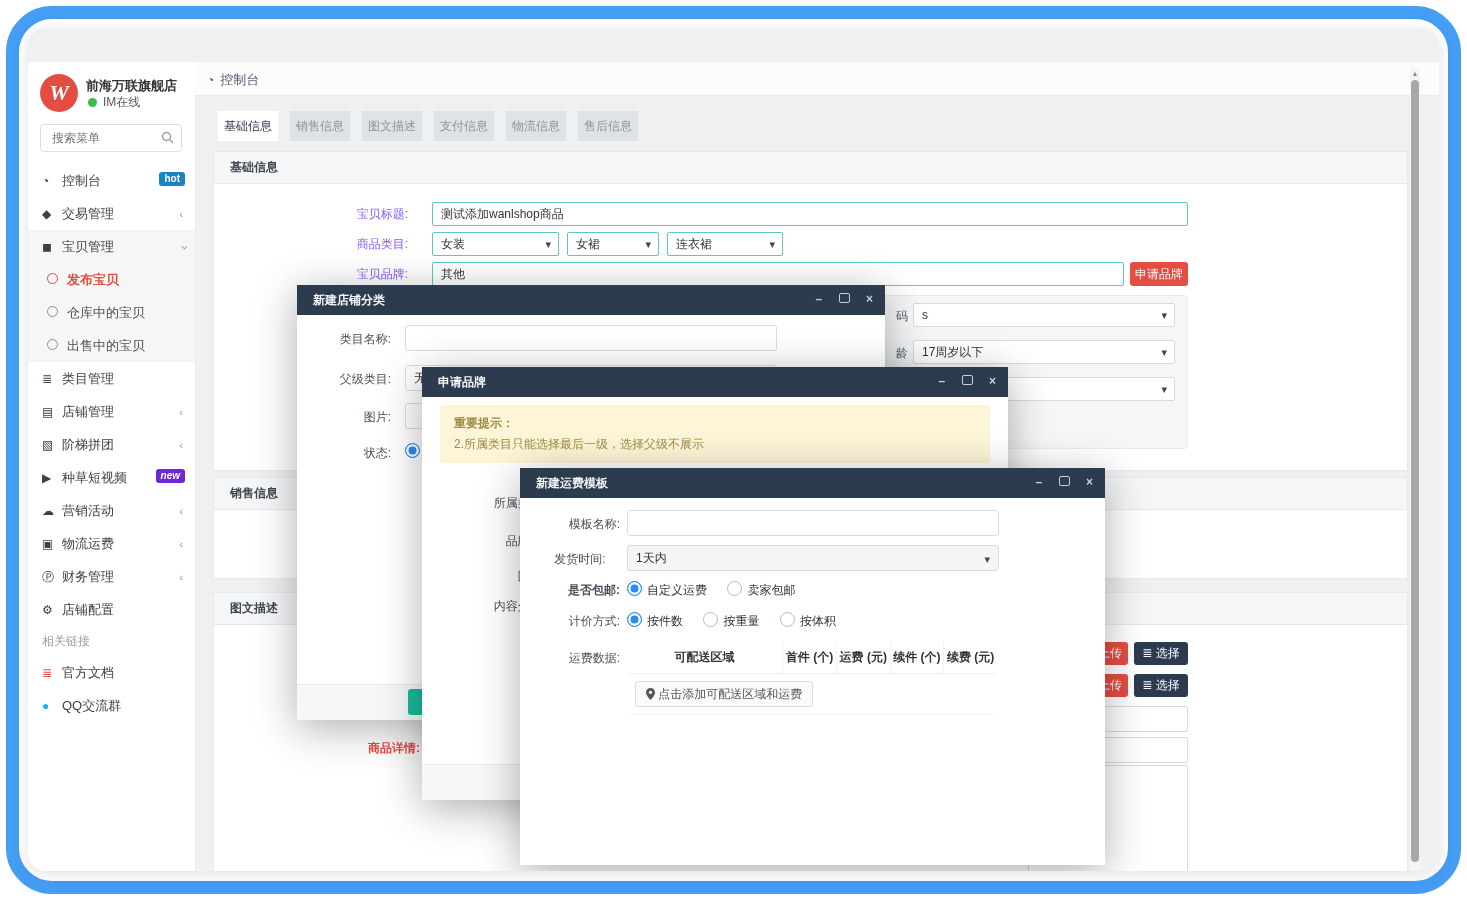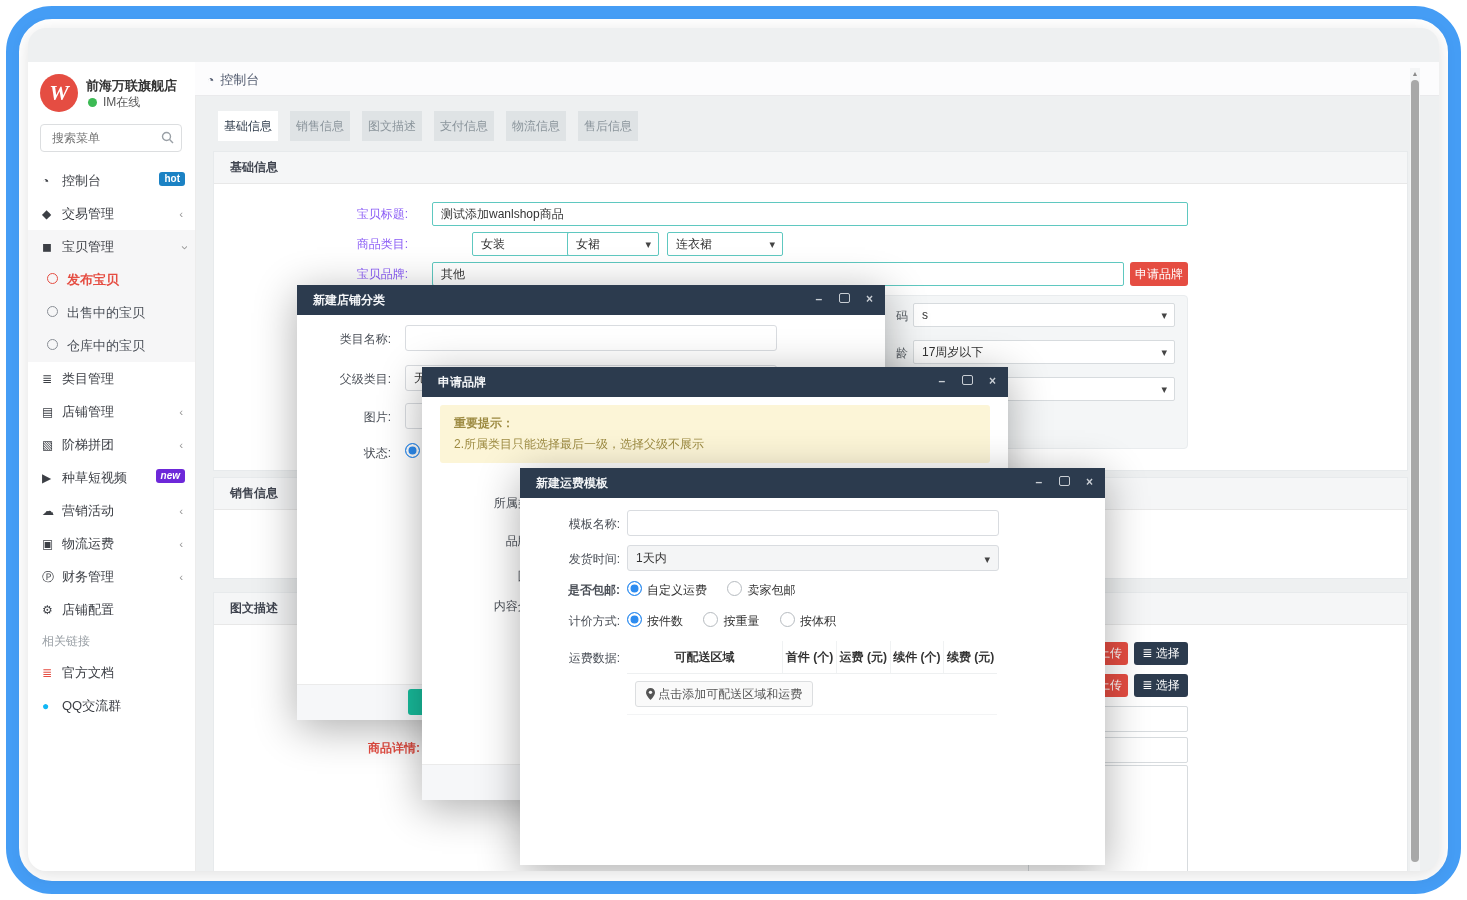--- a/index.html
+++ b/index.html
@@ -102,22 +102,22 @@
             <circle cx="5.5" cy="5.5" r="4" fill="none" stroke="#9aa0a6" stroke-width="1.4"></circle>
             <line x1="8.6" y1="8.6" x2="12" y2="12" stroke="#9aa0a6" stroke-width="1.4"></line>
           </svg>
       </div>
       <div class="menu" id="menu">
           <div class="mi"><span class="ico">◔</span><span>控制台</span><span class="bdg hot">hot</span></div>
           <div class="mi"><span class="ico">◆</span><span>交易管理</span><span class="chev">‹</span></div>
           <div class="grp">
             <div class="mi"><span class="ico">◼</span><span>宝贝管理</span><span class="chev open">‹</span></div>
             <div class="sub mi on"><span class="dot"></span><span>发布宝贝</span></div>
+            <div class="sub mi"><span class="dot"></span><span>仓库中的宝贝</span></div>
             <div class="sub mi"><span class="dot"></span><span>出售中的宝贝</span></div>
-            <div class="sub mi"><span class="dot"></span><span>仓库中的宝贝</span></div>
           </div>
           <div class="mi"><span class="ico">≣</span><span>类目管理</span></div>
           <div class="mi"><span class="ico">▤</span><span>店铺管理</span><span class="chev">‹</span></div>
           <div class="mi"><span class="ico">▧</span><span>阶梯拼团</span><span class="chev">‹</span></div>
           <div class="mi"><span class="ico">▶</span><span>种草短视频</span><span class="bdg new">new</span></div>
           <div class="mi"><span class="ico">☁</span><span>营销活动</span><span class="chev">‹</span></div>
           <div class="mi"><span class="ico">▣</span><span>物流运费</span><span class="chev">‹</span></div>
           <div class="mi"><span class="ico">Ⓟ</span><span>财务管理</span><span class="chev">‹</span></div>
           <div class="mi"><span class="ico">⚙</span><span>店铺配置</span></div>
           <div class="sect">相关链接</div>
@@ -140,21 +140,21 @@
         <div class="tab">物流信息</div>
         <div class="tab">售后信息</div>
       </div>
 
     <div class="panel" style="left:185px;top:123px;width:1193px;height:318px;">
       <div class="phead">基础信息</div>
     </div>
     <div class="flabel" style="left:280px;top:178px;width:100px;">宝贝标题:</div>
     <div class="tinput" style="left:404px;top:174px;width:746px;">测试添加wanlshop商品</div>
     <div class="flabel" style="left:280px;top:208px;width:100px;">商品类目:</div>
-    <div class="tsel" style="left:404px;top:204px;width:117px;margin-left:40px;">女装</div>
+    <div class="tsel" style="left:404px;top:204px;width:117px;">女装</div>
     <div class="tsel" style="left:539px;top:204px;width:82px;">女裙</div>
     <div class="tsel" style="left:639px;top:204px;width:106px;">连衣裙</div>
     <div class="flabel" style="left:280px;top:238px;width:100px;">宝贝品牌:</div>
     <div class="tinput" style="left:404px;top:234px;width:682px;">其他</div>
     <div class="btn-red" style="left:1102px;top:234px;width:58px;height:24px;line-height:24px;">申请品牌</div>
 
     <div class="sidebox" style="left:842px;top:267px;width:316px;height:152px;"></div>
     <div class="glabel" style="left:820px;top:280px;width:60px;">码</div>
     <div class="gsel" style="left:885px;top:275px;width:252px;">s</div>
     <div class="glabel" style="left:820px;top:317px;width:60px;">龄</div>
@@ -228,21 +228,21 @@
       <div class="mtitle">
         <span>新建运费模板</span>
         <span class="wctl">
           <span>–</span>
           <span class="sq"></span>
           <span>×</span>
         </span>
       </div>
       <div class="mlabel" style="left:20px;top:48px;width:80px;">模板名称:</div>
       <div class="minput" style="left:107px;top:42px;width:362px;"></div>
-      <div class="mlabel" style="left:20px;top:83px;width:80px;">发货时间:</div>
+      <div class="mlabel" style="left:20px;top:83px;width:80px;text-align:center;">发货时间:</div>
       <div class="msel" style="left:107px;top:77px;width:362px;background:#f4f5f6;">1天内</div>
       <div class="mlabel" style="left:20px;top:114px;width:80px;font-weight:bold;">是否包邮:</div>
       <div style="position:absolute;left:107px;top:112px;">
         <span class="radio on"></span><span class="rlbl">自定义运费</span>
         <span class="radio"></span><span class="rlbl">卖家包邮</span>
       </div>
       <div class="mlabel" style="left:20px;top:145px;width:80px;">计价方式:</div>
       <div style="position:absolute;left:107px;top:143px;">
         <span class="radio on"></span><span class="rlbl">按件数</span>
         <span class="radio"></span><span class="rlbl">按重量</span>

